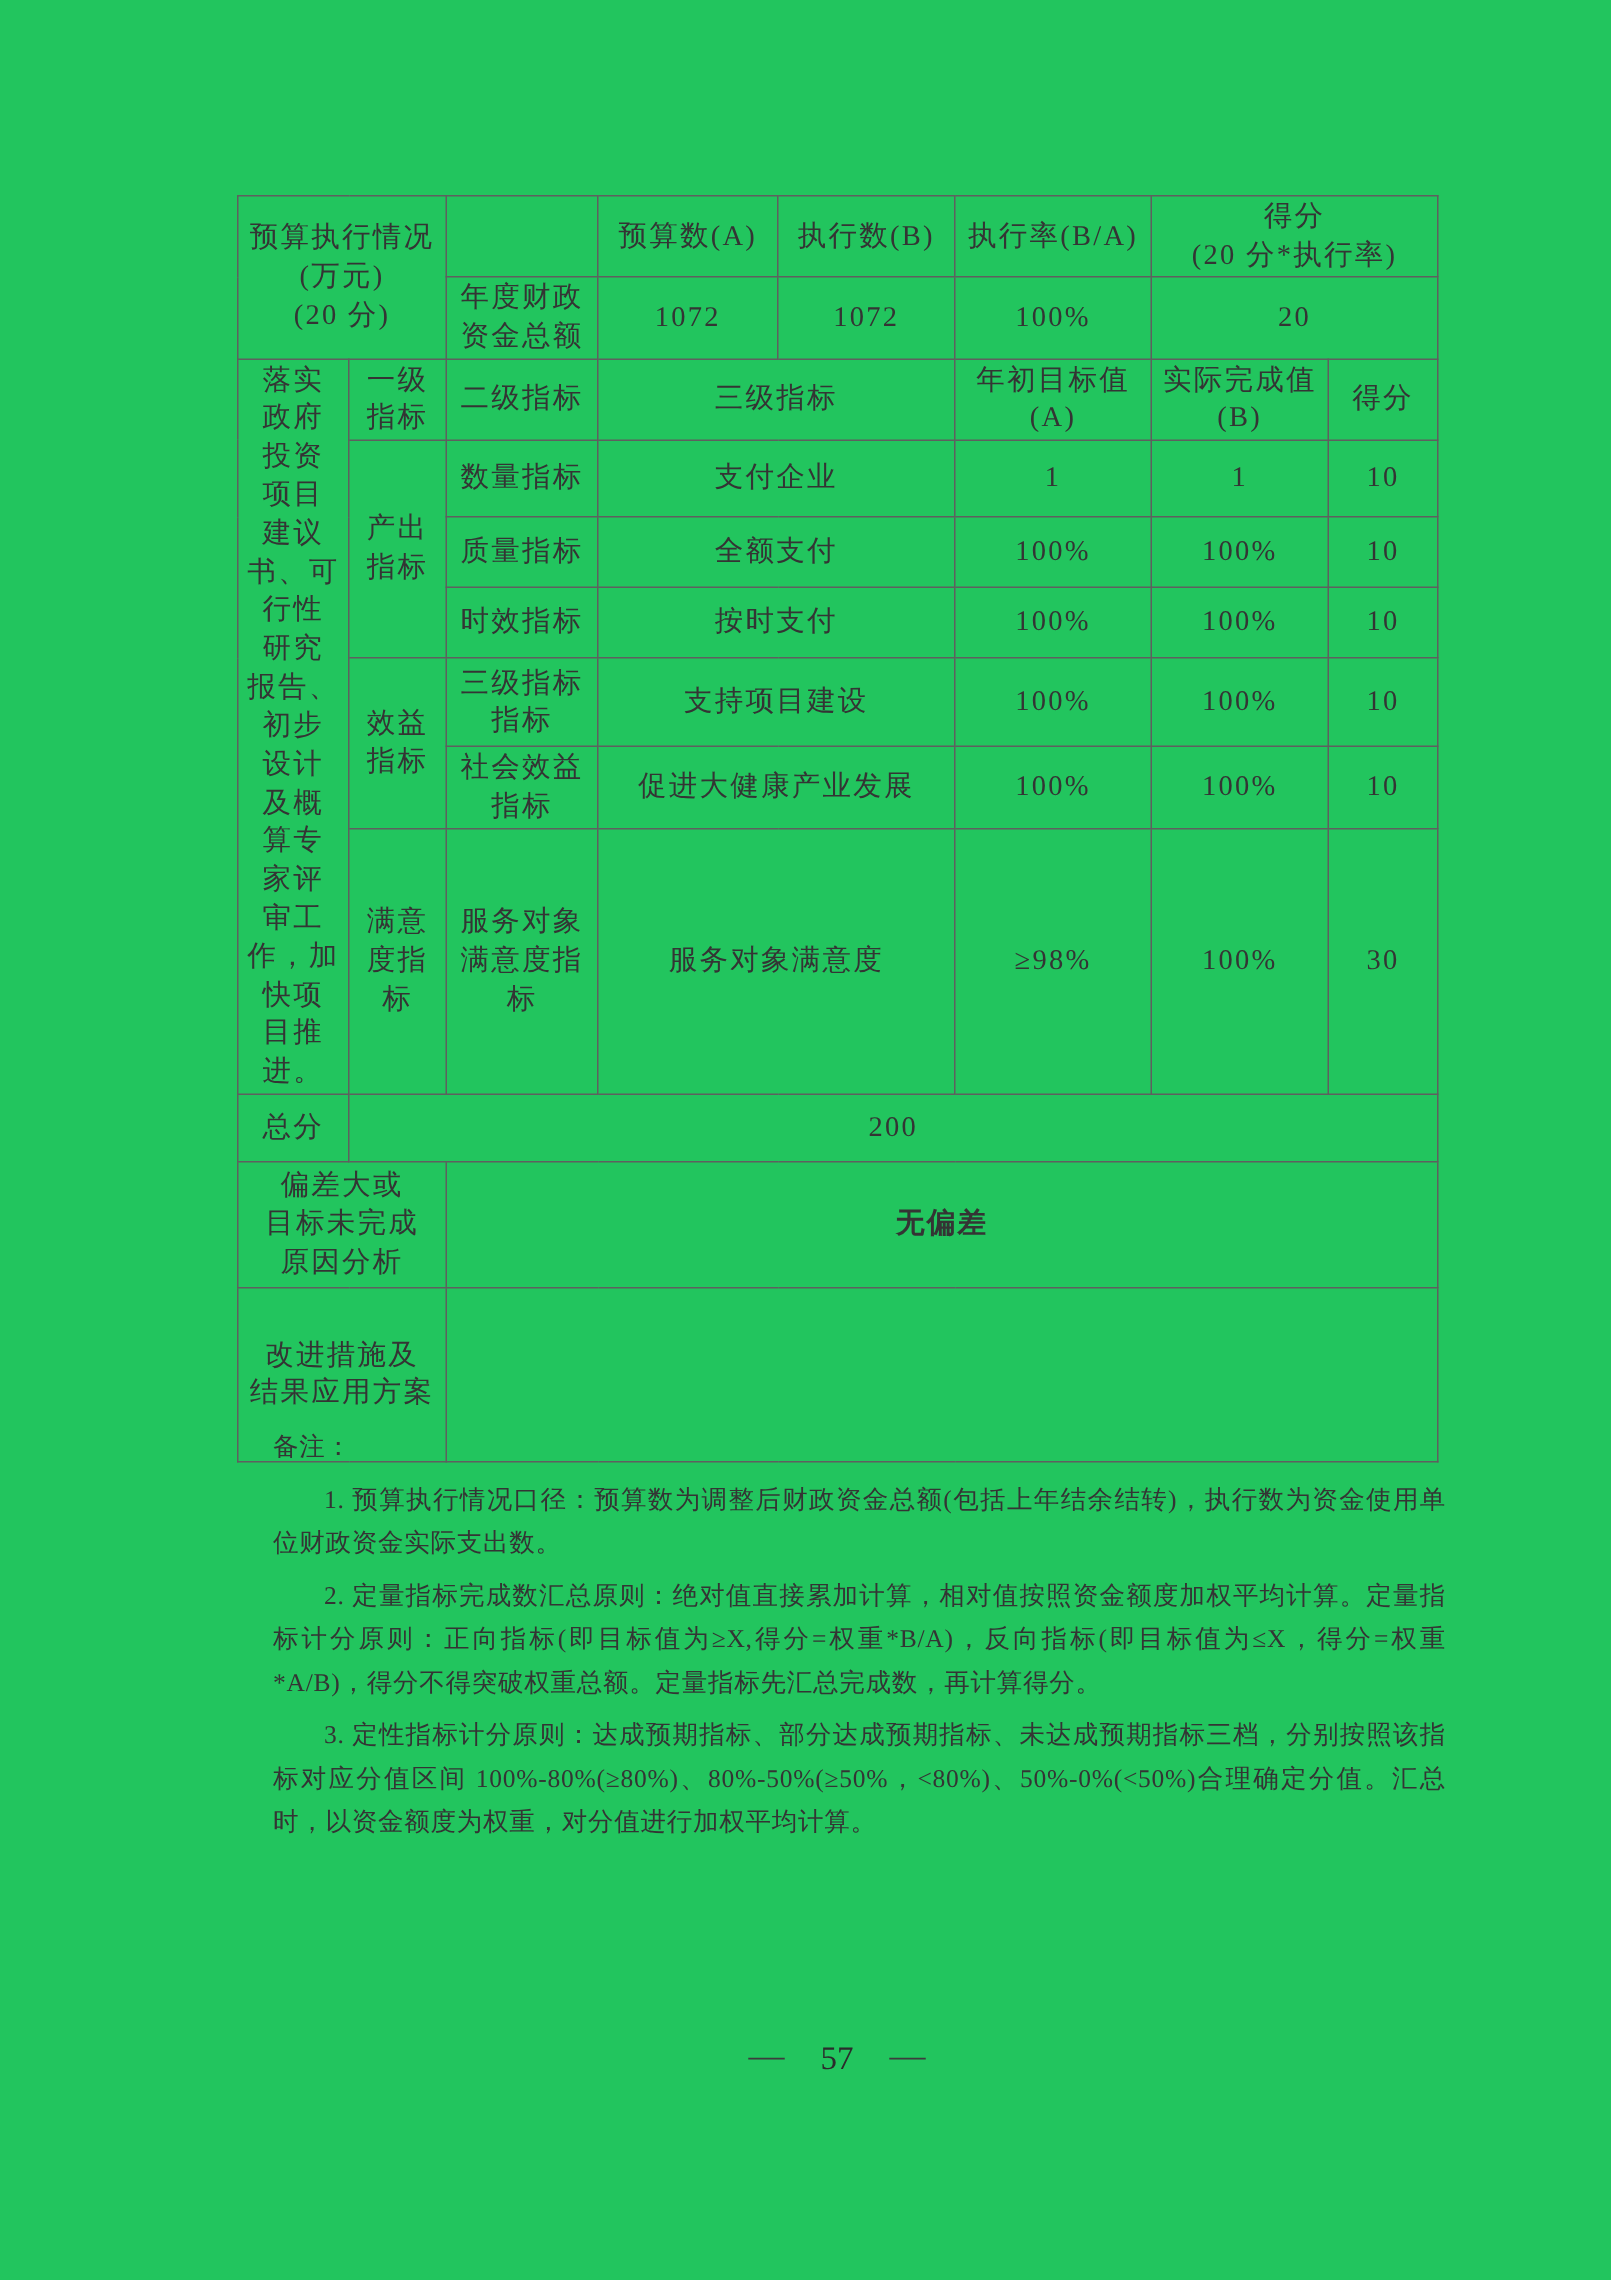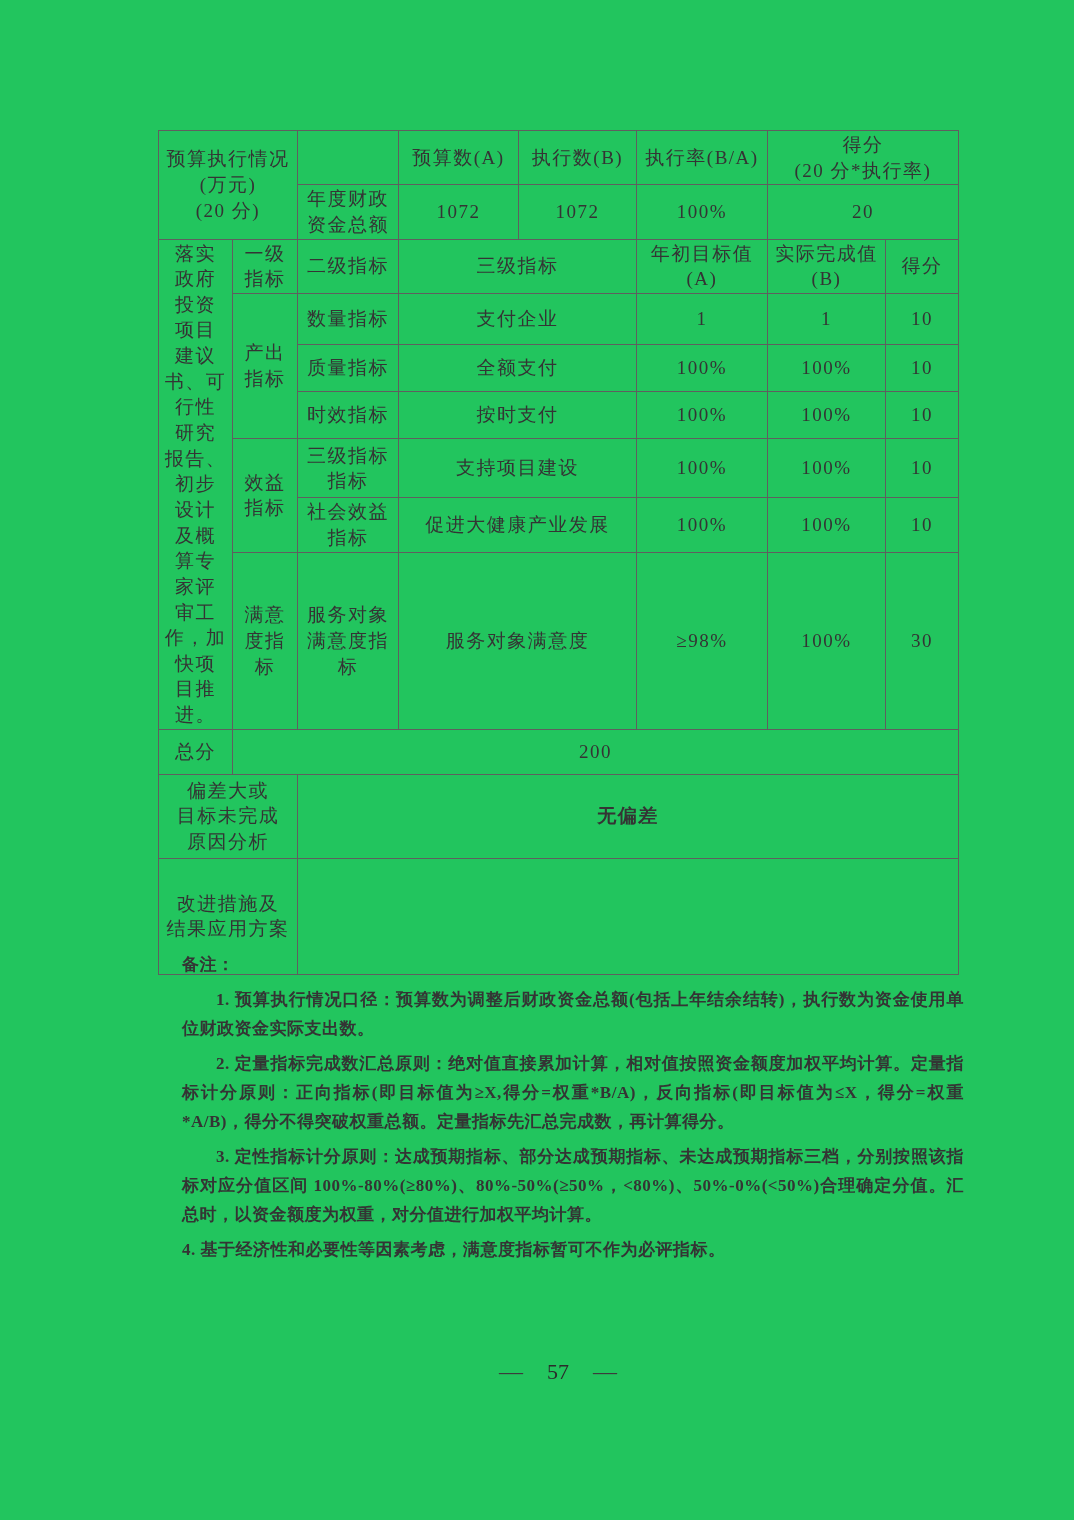--- a/index.html
+++ b/index.html
@@ -55,21 +55,20 @@
   tr.h116 { height: 116px; }
   .notes {
     position: absolute;
     left: 182px; top: 950px;
     width: 782px;
     font-size: 17px;
     line-height: 29px;
     color: #343434;
     text-align: justify;
     letter-spacing: 0.5px;
-    font-weight: bold;
   }
   .notes p { margin: 0; }
   .notes p.gap { margin-top: 6px; }
   .notes p.indent { text-indent: 2em; }
   .pageno {
     position: absolute;
     left: 158px; top: 1358px;
     width: 800px;
     display: flex;
     justify-content: center;
@@ -227,21 +226,20 @@
       <td colspan="6" class="left-cell"></td>
     </tr>
   </tbody>
     </table>
 
   <div class="notes">
     <p>备注：</p>
     <p class="indent gap">1. 预算执行情况口径：预算数为调整后财政资金总额(包括上年结余结转)，执行数为资金使用单位财政资金实际支出数。</p>
     <p class="indent gap">2. 定量指标完成数汇总原则：绝对值直接累加计算，相对值按照资金额度加权平均计算。定量指标计分原则：正向指标(即目标值为≥X,得分=权重*B/A)，反向指标(即目标值为≤X，得分=权重*A/B)，得分不得突破权重总额。定量指标先汇总完成数，再计算得分。</p>
     <p class="indent gap">3. 定性指标计分原则：达成预期指标、部分达成预期指标、未达成预期指标三档，分别按照该指标对应分值区间 100%-80%(≥80%)、80%-50%(≥50%，&lt;80%)、50%-0%(&lt;50%)合理确定分值。汇总时，以资金额度为权重，对分值进行加权平均计算。</p>
-    <p class="gap">4. 基于经济性和必要性等因素考虑，满意度指标暂可不作为必评指标。</p>
   </div>
 
   <div class="pageno">
     <span class="dash">—</span>
     <span>57</span>
     <span class="dash">—</span>
   </div>
 
 </div>
 

